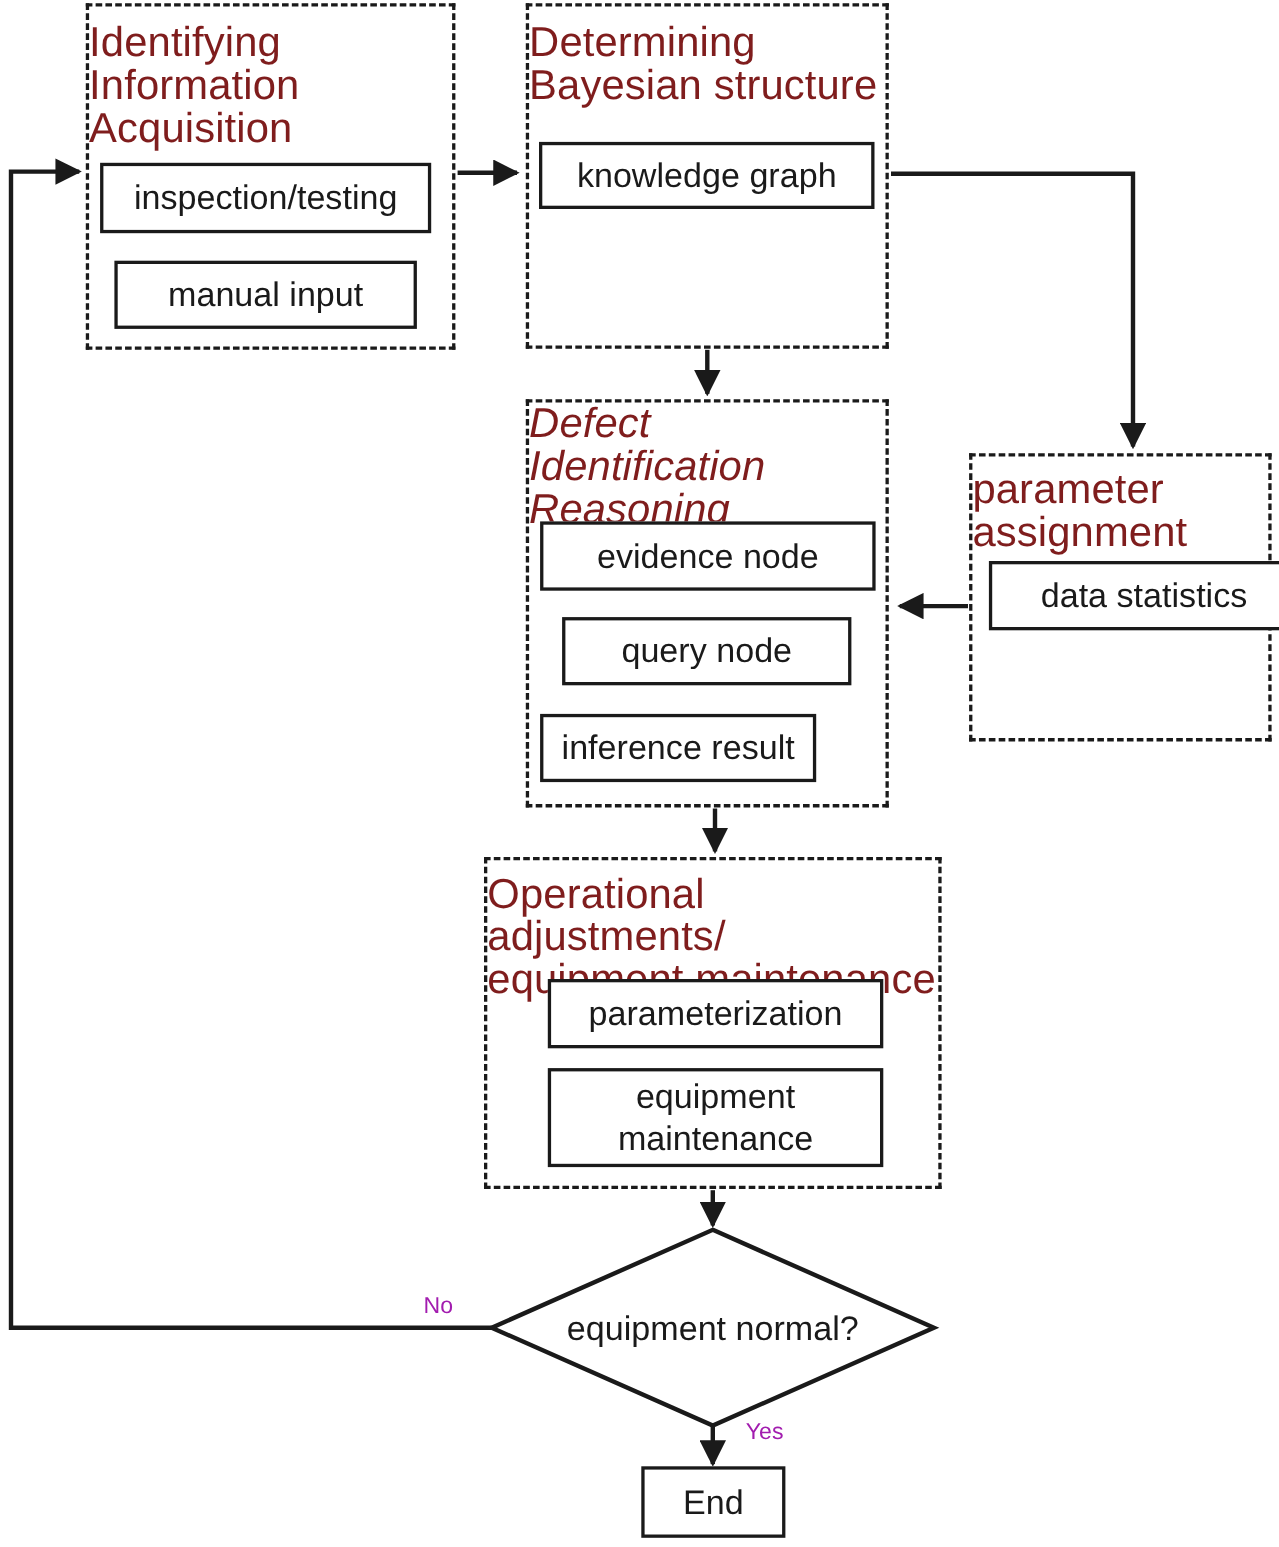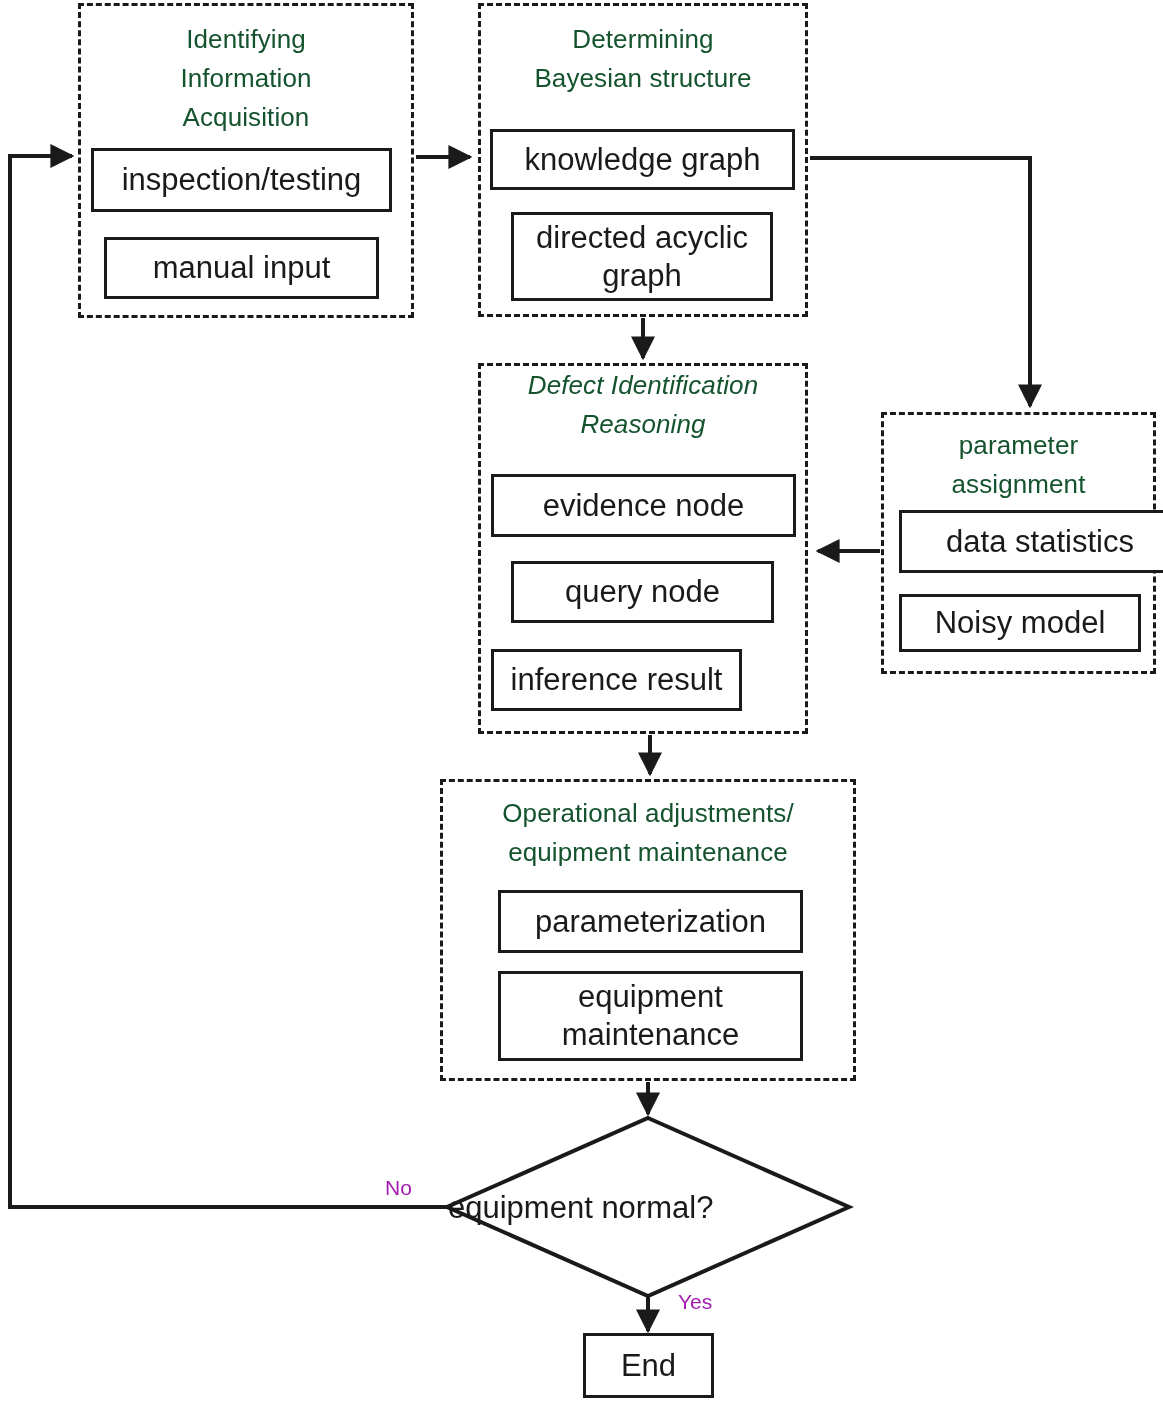--- a/index.html
+++ b/index.html
@@ -23,24 +23,23 @@
     height: 1406px;
     pointer-events: none;
   }
   .group {
     position: absolute;
     border: 3px dashed #1a1a1a;
     box-sizing: border-box;
     background: transparent;
   }
   .group-title {
-    text-align: center;
-    font-size: 26px;
+    font-size: 38px;
     line-height: 39px;
-    color: #14532d;
+    color: #7f1d1d;
     white-space: pre-line;
     letter-spacing: 0.1px;
   }
   .node {
     position: absolute;
     border: 3px solid #1a1a1a;
     box-sizing: border-box;
     background: #ffffff;
     display: flex;
     align-items: center;
@@ -54,21 +53,21 @@
   .edge-label {
     position: absolute;
     font-size: 21px;
     line-height: 31px;
     color: #a21caf;
   }
   .diamond-label {
     position: absolute;
     font-size: 31px;
     color: #1a1a1a;
-    text-align: left;
+    text-align: center;
   }
 </style>
 </head>
 <body>
 
 <div id="stage">
 
   <svg id="edges" viewBox="0 0 1163 1406">
     <defs>
       <marker id="arrow" viewBox="0 0 10 10" refX="9" refY="5" markerWidth="6" markerHeight="6" orient="auto-start-reverse">
@@ -101,37 +100,34 @@
 Acquisition</div>
   </div>
   <div class="node" style="left:91px; top:148px; width:301px; height:64px;">inspection/testing</div>
   <div class="node" style="left:104px; top:237px; width:275px; height:62px;">manual input</div>
 
   <div class="group" style="left:478px; top:3px; width:330px; height:314px;">
     <div class="group-title" style="margin-top:14px;">Determining
 Bayesian structure</div>
   </div>
   <div class="node" style="left:490px; top:129px; width:305px; height:61px;">knowledge graph</div>
-  <div class="node" style="left:511px; top:212px; width:262px; height:89px;">directed acyclic
-graph</div>
 
   <div class="group" style="left:478px; top:363px; width:330px; height:371px;">
     <div class="group-title" style="margin-top:0;font-style:italic;">Defect Identification
 Reasoning</div>
   </div>
   <div class="node" style="left:511px; top:561px; width:263px; height:62px;">query node</div>
   <div class="node" style="left:491px; top:474px; width:305px; height:63px;">evidence node</div>
   <div class="node" style="left:491px; top:649px; width:251px; height:62px;">inference result</div>
 
   <div class="group" style="left:881px; top:412px; width:275px; height:262px;">
     <div class="group-title" style="margin-top:11px;">parameter
 assignment</div>
   </div>
   <div class="node" style="left:899px; top:510px; width:282px; height:63px;">data statistics</div>
-  <div class="node" style="left:899px; top:594px; width:242px; height:58px;">Noisy model</div>
 
   <div class="group" style="left:440px; top:779px; width:416px; height:302px;">
     <div class="group-title" style="margin-top:12px;">Operational adjustments/
 equipment maintenance</div>
   </div>
   <div class="node" style="left:498px; top:890px; width:305px; height:63px;">parameterization</div>
   <div class="node" style="left:498px; top:971px; width:305px; height:90px;">equipment
 maintenance</div>
 
   <div class="diamond-label" style="left:448px; top:1190px; width:400px;">equipment normal?</div>

